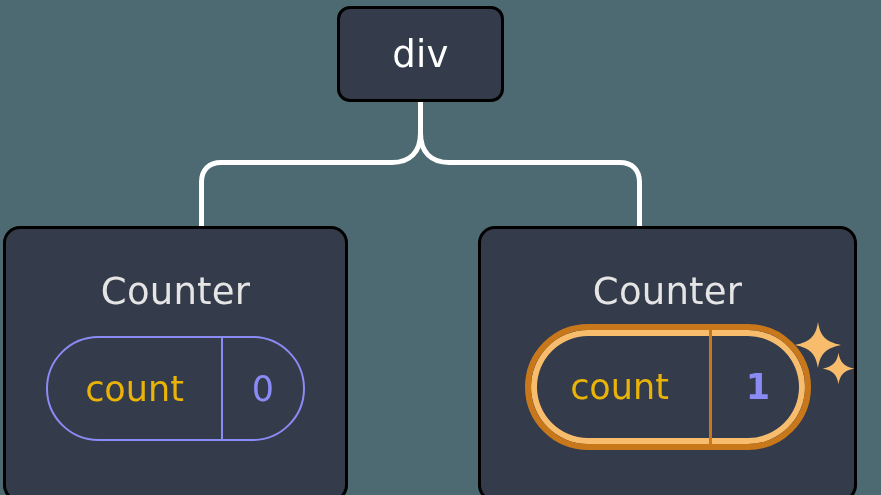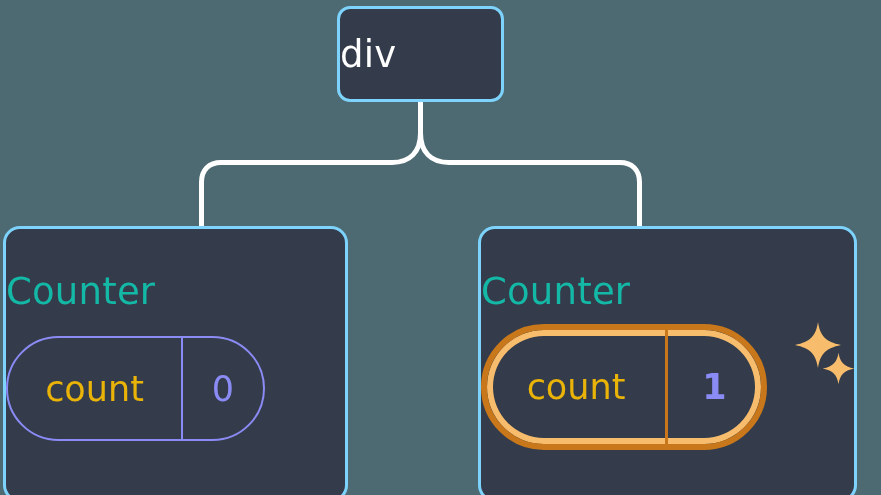--- a/index.html
+++ b/index.html
@@ -26,23 +26,24 @@
     width: 881px;
     height: 495px;
     pointer-events: none;
   }
 
   
   .node-box {
     position: absolute;
     box-sizing: border-box;
     background: #343b4a;
-    border: 3px solid #7dd3fc;
+    border: 3px solid #000000;
     display: flex;
     flex-direction: column;
+    align-items: center;
   }
   .node-root {
     left: 337px;
     top: 6px;
     width: 167px;
     height: 96px;
     border-radius: 13px;
     justify-content: center;
   }
   .node-root .node-title {
@@ -55,21 +56,21 @@
     top: 226px;
     height: 276px;
     border-radius: 17px;
     padding-top: 44px;
   }
   .node-left  { left: 3px;   width: 345px; }
   .node-right { left: 478px; width: 379px; }
 
   .node-child .node-title {
     font-size: 37px;
-    color: #14b8a6;
+    color: #e5e5e5;
     line-height: 1;
     letter-spacing: 0.2px;
   }
 
   
   .pill {
     position: relative;
     box-sizing: border-box;
     display: flex;
     align-items: stretch;

